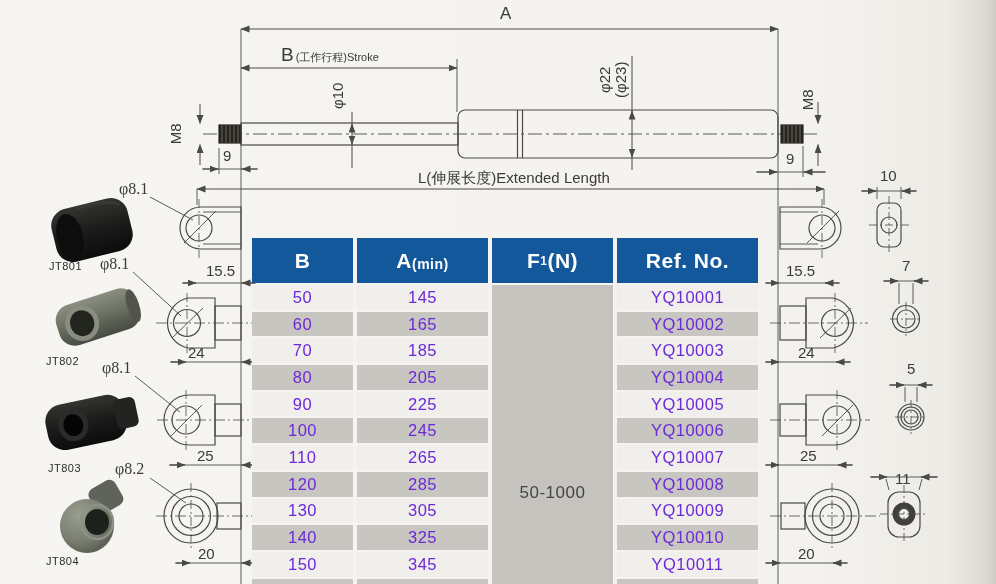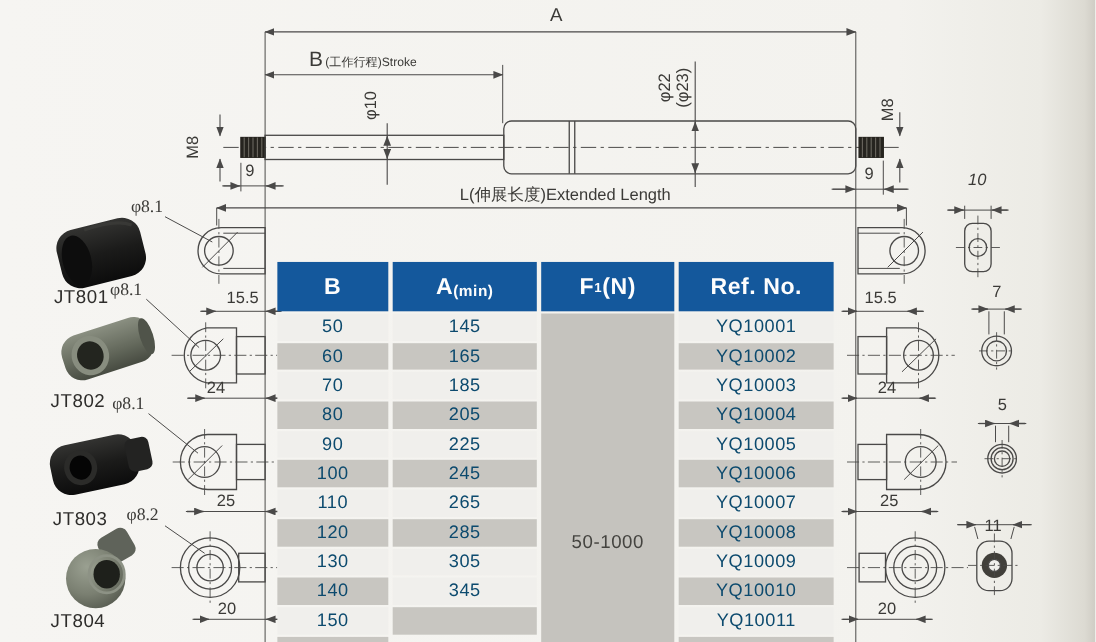--- a/index.html
+++ b/index.html
@@ -6,36 +6,36 @@
   body{font-family:"Liberation Sans", sans-serif;}
   #stage{
     position:relative;width:996px;height:584px;overflow:hidden;
     background:linear-gradient(90deg,#f6f5f2 0%,#f3f2ee 82%,#ecebe5 95%,#dcdad2 99%,#cfccc4 100%);
   }
   svg.draw{position:absolute;left:0;top:0;}
   .lbl{position:absolute;color:#3b3a37;font-size:15px;line-height:1.05;white-space:nowrap;}
   .lbl.big{font-size:17px;}
   .lbl.rot{transform:rotate(-90deg);text-align:center;}
   .lbl.dia{font-size:16px;font-family:Liberation Serif, serif;}
-  .lbl.code{font-size:17px;color:#2e2d2b;letter-spacing:0.5px;}
+  .lbl.code{font-size:11px;color:#2e2d2b;letter-spacing:0.5px;}
   .b-letter{font-size:19px;}
   .b-rest{font-size:11px;margin-left:2px;}
   
   .spec-table{position:absolute;left:252px;top:238px;width:506px;height:346px;overflow:hidden;}
   .tcol{position:absolute;top:0;display:flex;flex-direction:column;gap:2px;height:360px;}
   .col-b{left:0;width:101px;}
   .col-a{left:105px;width:131px;}
   .col-f{left:240px;width:121px;}
   .col-ref{left:365px;width:141px;}
   .hcell{flex:none;height:45px;background:#14589c;color:#fdfdfd;display:flex;align-items:center;justify-content:center;
          font-weight:bold;font-size:21px;letter-spacing:0.5px;}
   .hcell .small{font-size:14px;font-weight:bold;margin-top:7px;}
   .hcell sub{font-size:12px;line-height:0;}
   .cell{flex:none;height:24.7px;display:flex;align-items:center;justify-content:center;
-        font-size:16.5px;color:#0c4a6e;letter-spacing:0.5px;text-align:right;}
+        font-size:16.5px;color:#6d28d9;letter-spacing:0.5px;text-align:right;}
   .cell.light{background:#f0efec;}
   .cell.dark{background:#c8c6c1;}
   .merged{flex:1 1 auto;background:#c5c3be;position:relative;}
   .merged span{position:absolute;left:0;top:198px;width:100%;text-align:center;font-size:17px;color:#454440;letter-spacing:0.5px;}
 </style>
 </head>
 <body>
 
 <div id="stage">
 
@@ -358,21 +358,21 @@
   <div class="lbl code" style="left:46px;top:556px;">JT804</div>
 
   <div class="lbl" style="left:188px;top:345px;">24</div>
   <div class="lbl" style="left:197px;top:448px;">25</div>
   <div class="lbl" style="left:198px;top:546px;">20</div>
 
   <div class="lbl" style="left:798px;top:345px;">24</div>
   <div class="lbl" style="left:800px;top:448px;">25</div>
   <div class="lbl" style="left:798px;top:546px;">20</div>
 
-  <div class="lbl" style="left:880px;top:156px;font-style:italic;">10</div>
+  <div class="lbl" style="left:880px;top:168px;">10</div>
   <div class="lbl" style="left:902px;top:258px;">7</div>
   <div class="lbl" style="left:907px;top:361px;">5</div>
   <div class="lbl" style="left:895px;top:471px;">11</div>
 
   <div class="spec-table">
     <div class="tcol col-b">
       <div class="hcell">B</div>
       <div class="cell light">50</div>
       <div class="cell dark">60</div>
       <div class="cell light">70</div>
@@ -393,20 +393,21 @@
         </div>
       <div class="cell light">145</div>
       <div class="cell dark">165</div>
       <div class="cell light">185</div>
       <div class="cell dark">205</div>
       <div class="cell light">225</div>
       <div class="cell dark">245</div>
       <div class="cell light">265</div>
       <div class="cell dark">285</div>
       <div class="cell light">305</div>
+      <div class="cell dark">325</div>
       <div class="cell light">345</div>
       <div class="cell dark"></div>
     </div>
     <div class="tcol col-f">
       <div class="hcell">
           <span>F</span>
           <sub>1</sub>
           <span>(N)</span>
         </div>
       <div class="merged">

